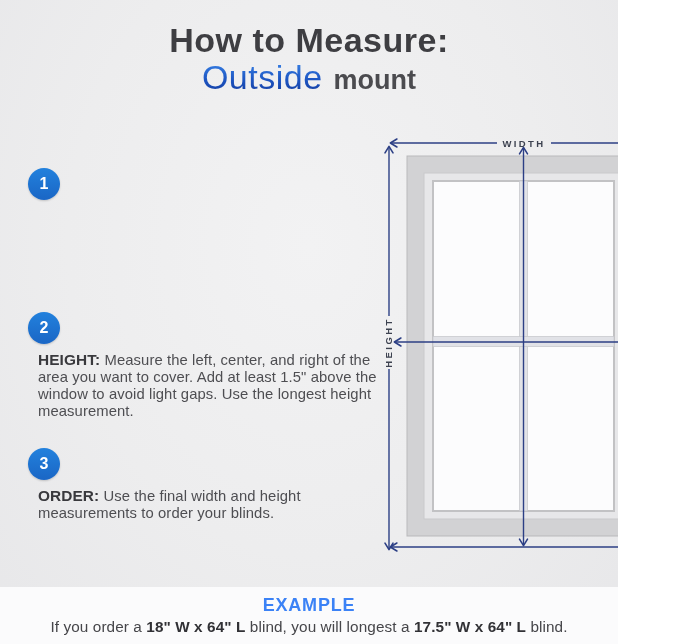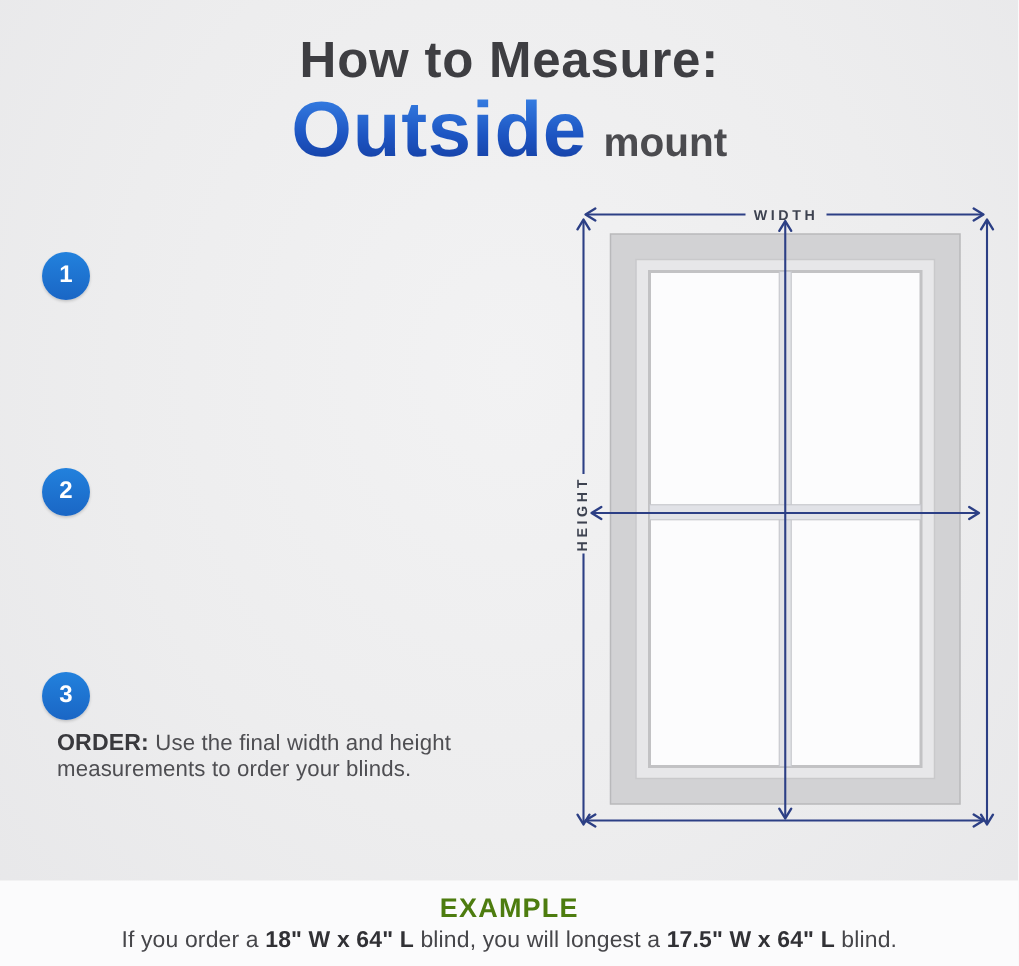--- a/index.html
+++ b/index.html
@@ -1,28 +1,28 @@
 <!DOCTYPE html>
 <html><head>
 <meta charset="utf-8">
 <style>
   html,body{margin:0;padding:0;background:#ffffff;}
   .canvas{
-    position:relative;width:679px;height:644px;overflow:hidden;
+    position:relative;width:618px;height:644px;overflow:hidden;
     background:radial-gradient(ellipse at 50% 38%, #f2f2f3 0%, #ededee 55%, #e7e7e9 100%);
     font-family:"Liberation Sans",sans-serif;
   }
   
   .hdr{position:absolute;top:22px;left:0;width:100%;text-align:center;}
   .hdr-line1{
     margin:0;font-size:34px;font-weight:700;color:#3e3e42;letter-spacing:.5px;line-height:1.1;
   }
   .hdr-line2{display:flex;justify-content:center;align-items:baseline;gap:11px;margin-top:1px;}
   .hdr-outside{
-    font-size:52px;font-weight:700;letter-spacing:.5px;line-height:1.05;
+    font-size:34px;font-weight:400;letter-spacing:.5px;line-height:1.05;
     background:linear-gradient(180deg,#3a85e8 0%,#1d55c2 55%,#13399b 100%);
     -webkit-background-clip:text;background-clip:text;color:transparent;-webkit-text-fill-color:transparent;
   }
   .hdr-mount{font-size:27px;font-weight:600;color:#4b4b4f;}
   
   .step{position:absolute;left:28px;width:352px;}
   .step-1{top:168px;} .step-2{top:312px;} .step-3{top:448px;}
   .badge{
     width:32px;height:32px;border-radius:50%;
     background:linear-gradient(180deg,#2281dd,#1a66c5);
@@ -36,21 +36,21 @@
   }
   .step-text b{font-size:15.4px;font-weight:700;color:#39393d;}
   
   .diagram{position:absolute;left:375px;top:130px;width:304px;height:440px;}
   
   .example-bar{
     position:absolute;left:0;top:587px;width:100%;height:57px;
     background:#fbfbfc;text-align:center;
   }
   .example-heading{
-    margin:8px 0 2px 0;font-size:18px;font-weight:800;color:#4d7c0f;letter-spacing:.8px;
+    margin:8px 0 2px 0;font-size:18px;font-weight:800;color:#3b82f6;letter-spacing:.8px;
   }
   .example-line{margin:0;font-size:15.3px;color:#46464a;letter-spacing:.1px;}
   .example-line b{color:#313135;font-weight:700;}
 </style>
 </head>
 <body>
 
 <div class="canvas">
 
   <div class="hdr">
@@ -60,20 +60,21 @@
       <span class="hdr-mount">mount</span>
     </div>
   </div>
 
   <div class="step step-1">
     <div class="badge">1</div>
   </div>
 
   <div class="step step-2">
     <div class="badge">2</div>
+    <p class="step-text"><b>HEIGHT:</b> <span>Measure the left, center, and right of the area you want to cover. Add at least 1.5" above the window to avoid light gaps. Use the longest height measurement.</span></p>
   </div>
 
   <div class="step step-3">
     <div class="badge">3</div>
     <p class="step-text"><b>ORDER:</b> <span>Use the final width and height measurements to order your blinds.</span></p>
   </div>
 
   <svg class="diagram" viewBox="375 130 304 440">
     <defs>
       <marker id="chev" viewBox="0 0 10 10" refX="7.6" refY="5" markerWidth="7.5" markerHeight="7.5" orient="auto-start-reverse">

